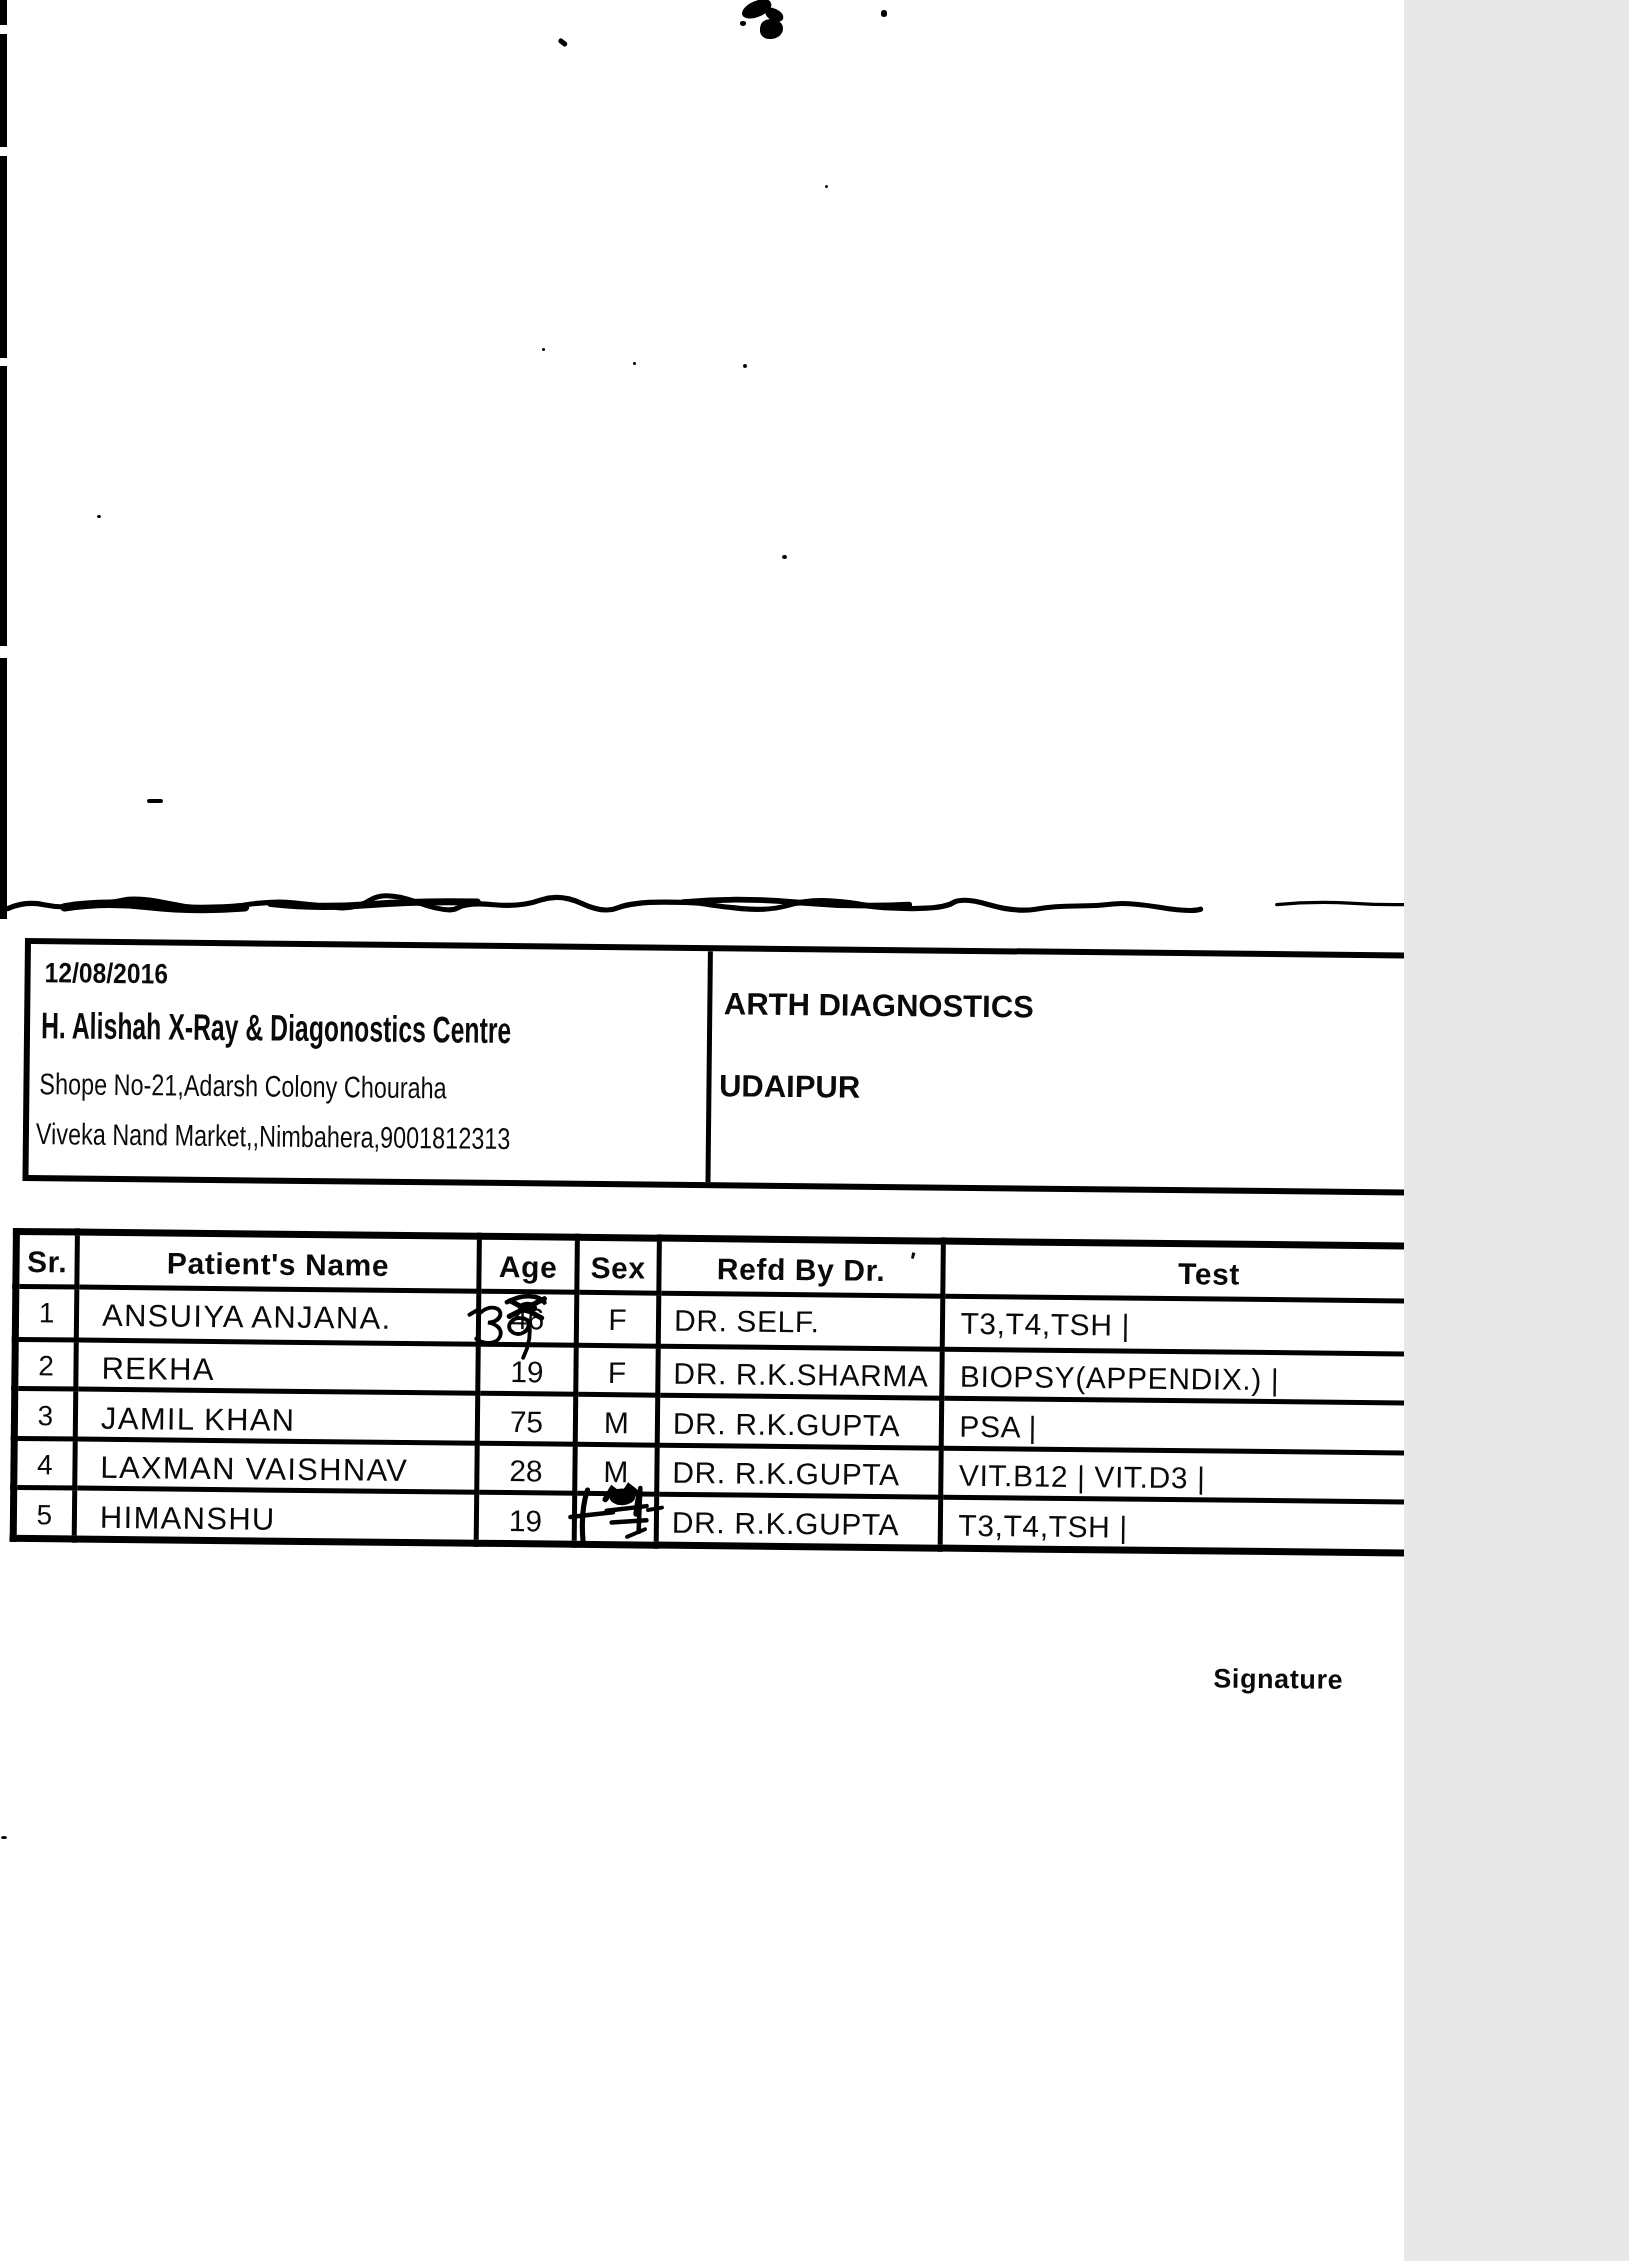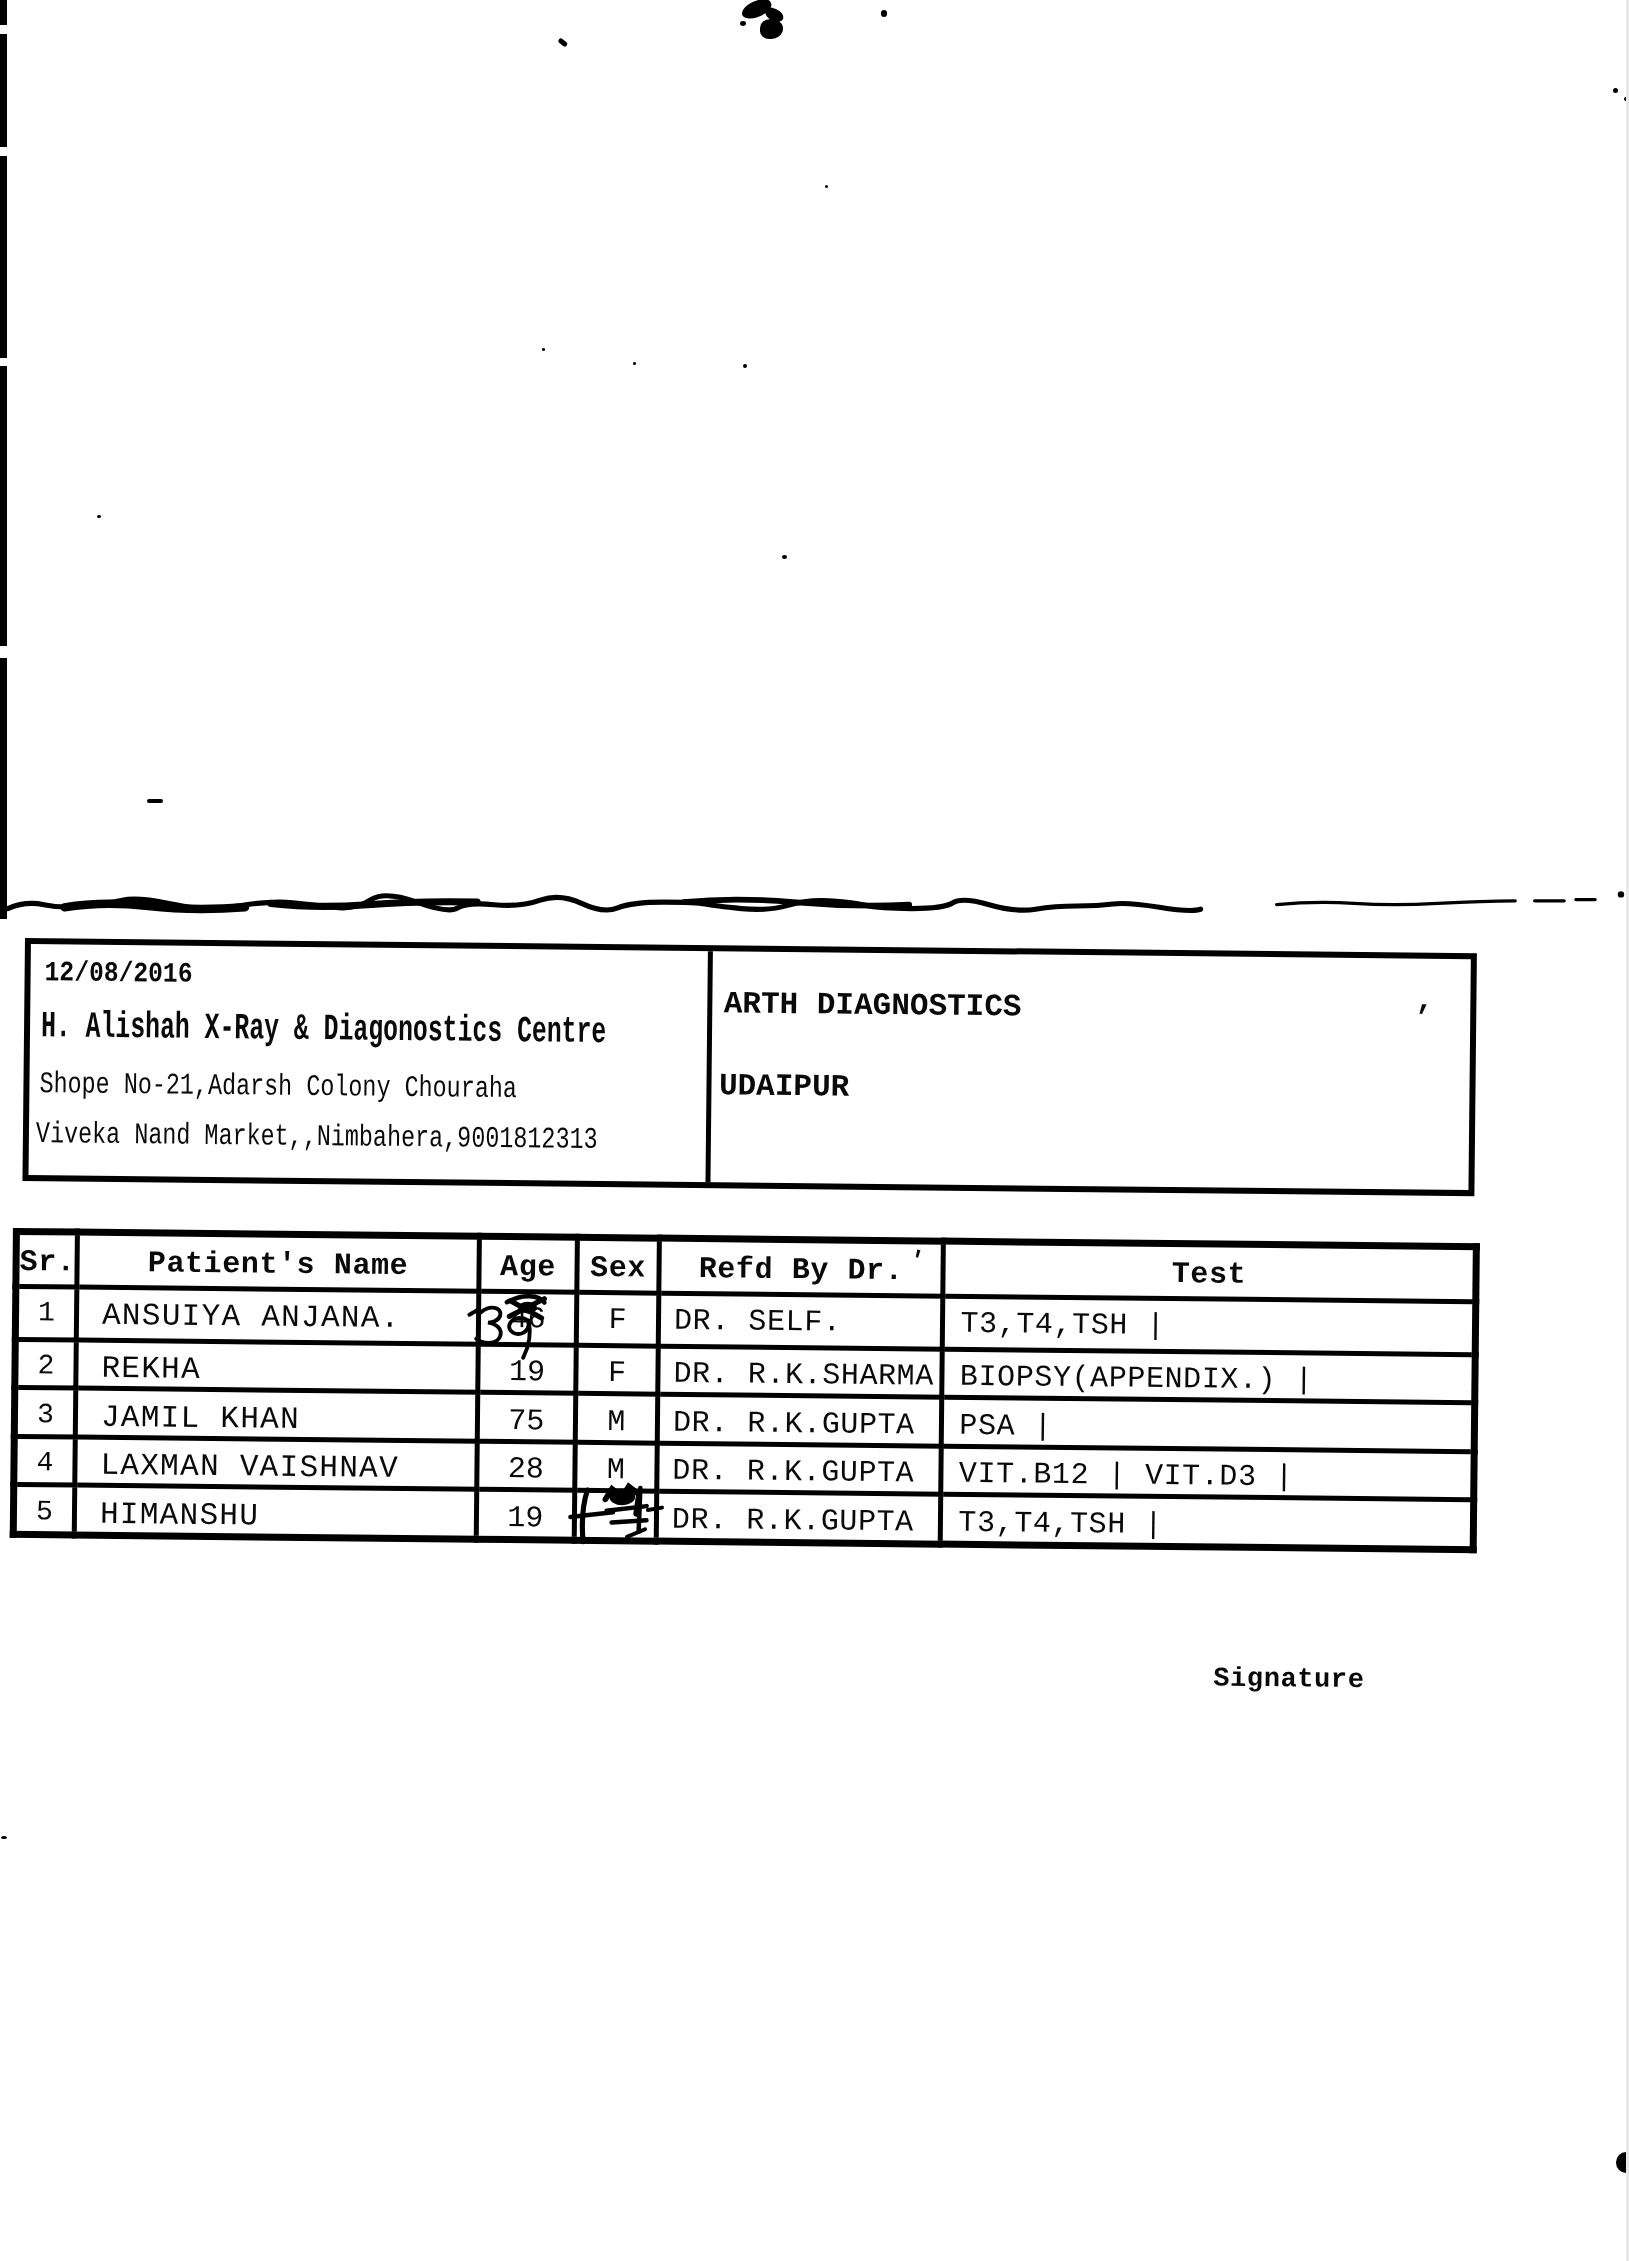--- a/index.html
+++ b/index.html
@@ -1,21 +1,21 @@
 <!DOCTYPE html>
 <html style="font-size:10.3px"><head>
 <meta charset="utf-8">
 <style>
   html,body{margin:0;padding:0;background:#e8e8e8;}
   #page{
     position:relative;
-    width:1626px;height:2261px;
+    width:1404px;height:2261px;
     background:#ffffff;
     overflow:hidden;
-    font-family:Liberation Mono, monospace;
+    font-family:Liberation Sans, sans-serif;
     color:#0a0a0a;
   }
   
   .edge-bar{position:absolute;left:0;width:7px;background:#000;}
   .bar-gap{position:absolute;left:0;width:7.7px;background:#fff;}
   .blob{position:absolute;background:#000;}
   .speck{position:absolute;background:#000;border-radius:50%;}
   .torn{position:absolute;left:0;top:880px;}
   
   .skew{position:absolute;left:0;top:0;width:1630px;height:2261px;

